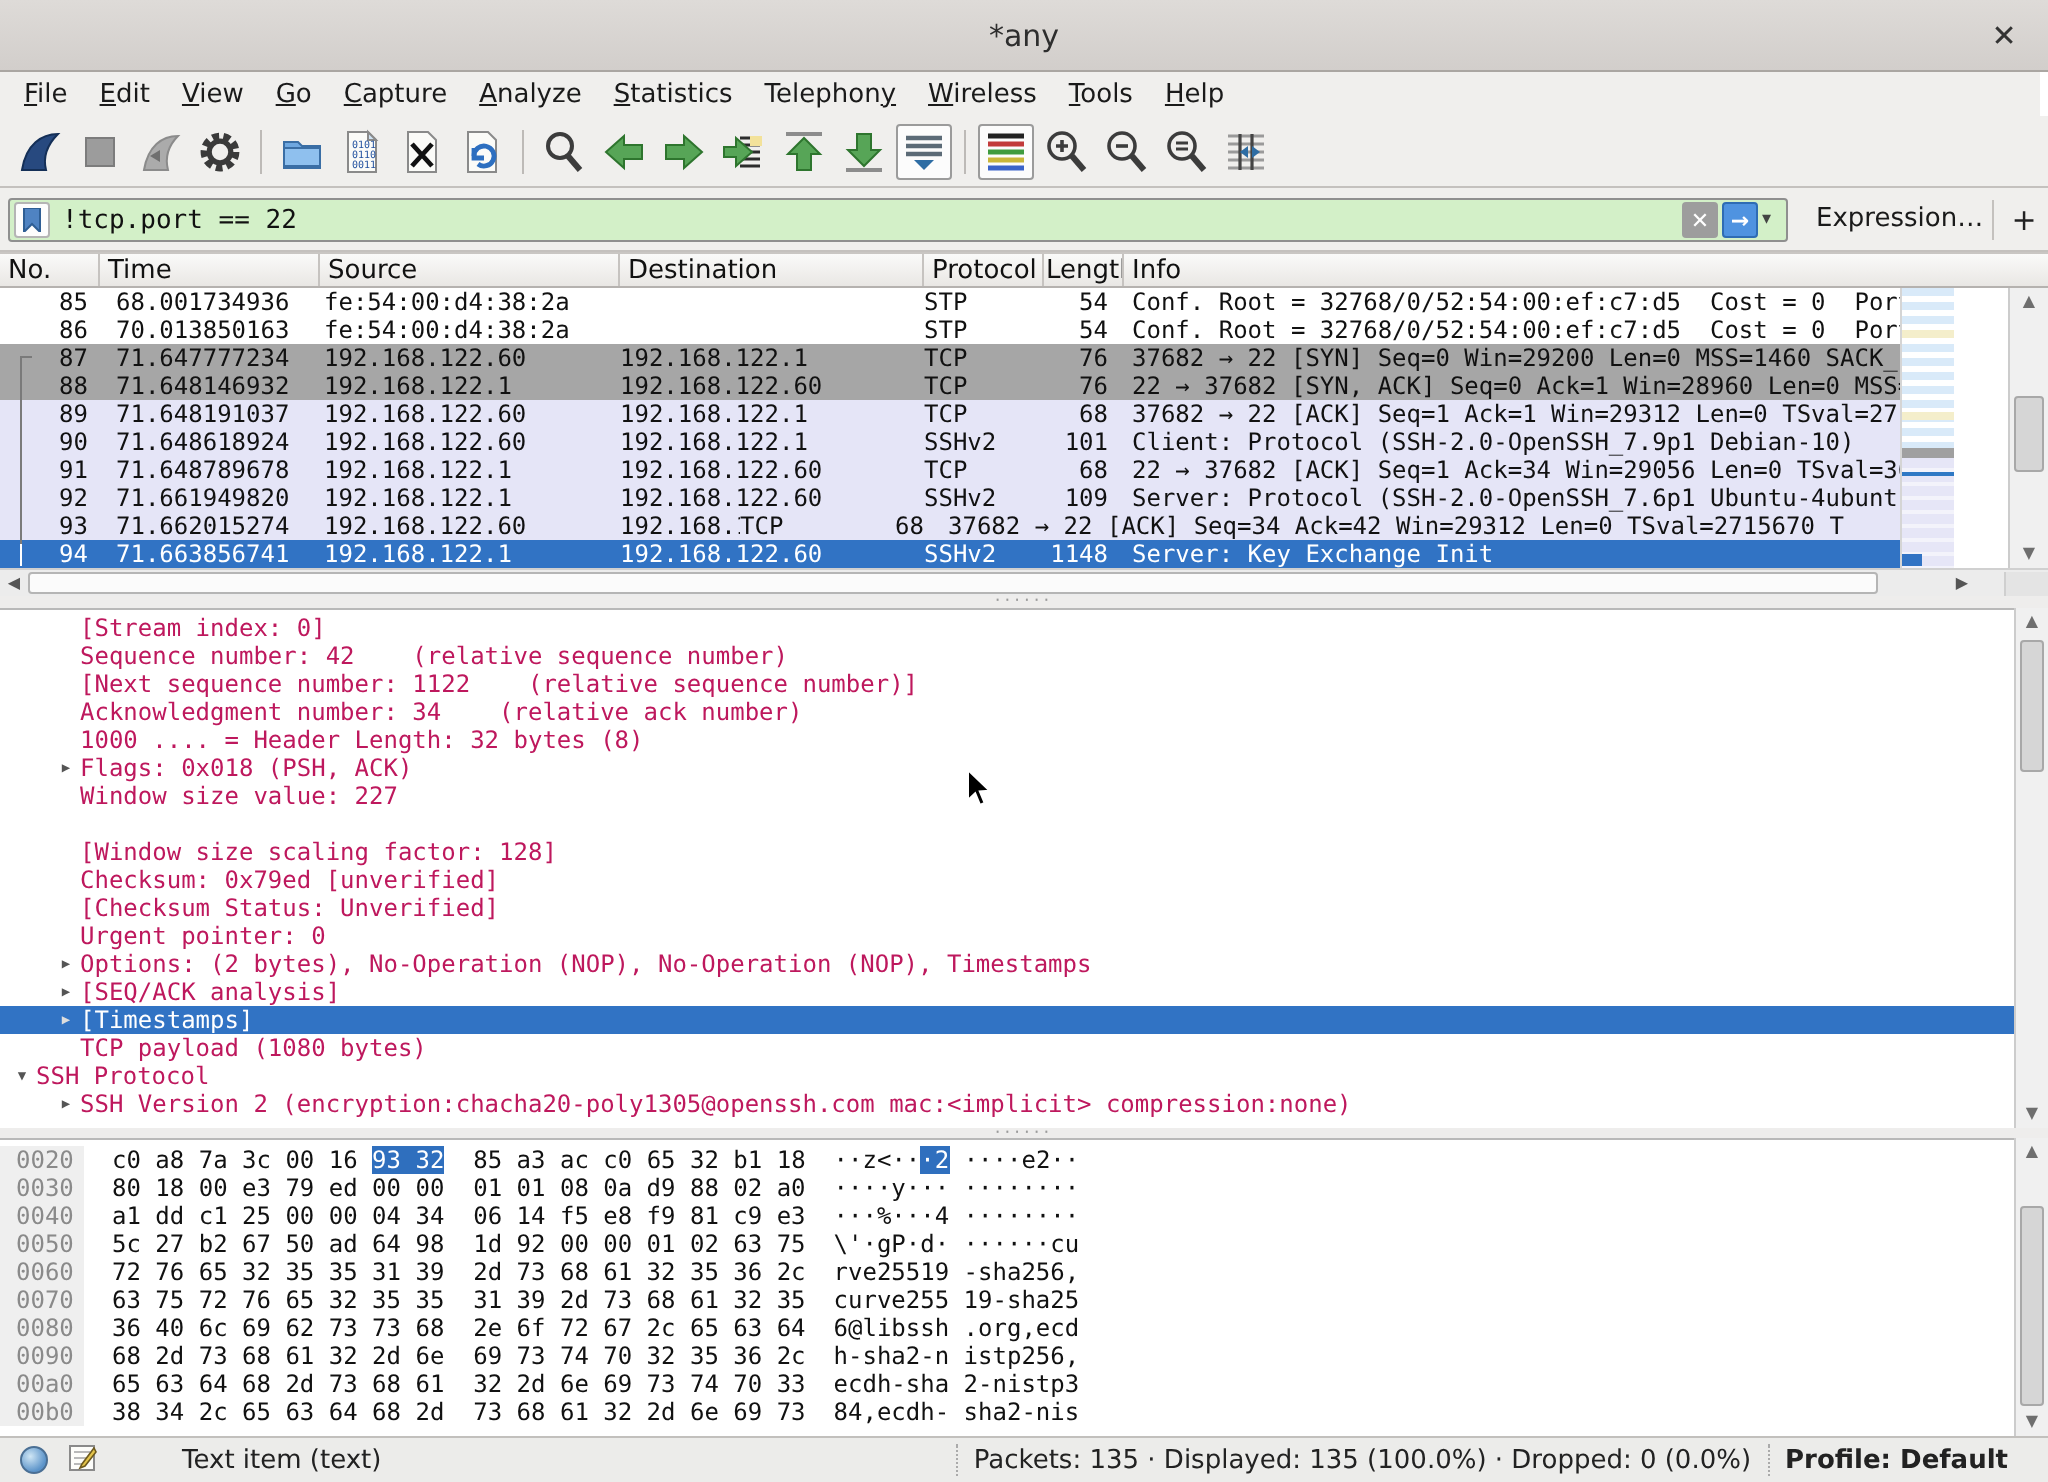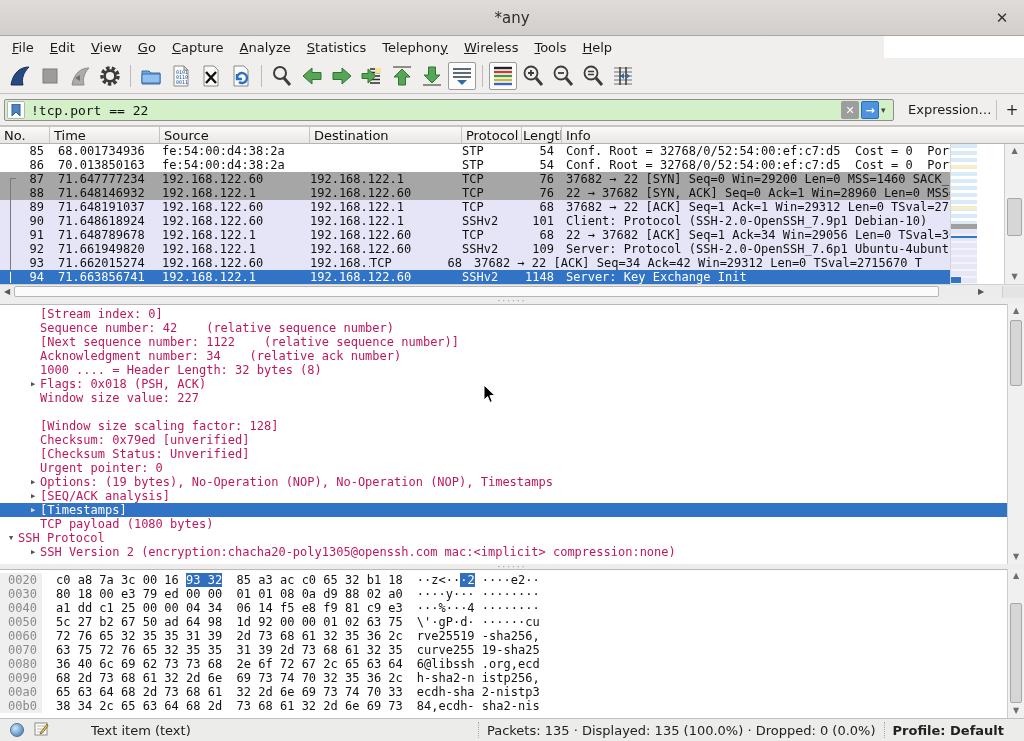--- a/index.html
+++ b/index.html
@@ -11,21 +11,21 @@
 
   
   #titlebar { position:absolute; top:0; left:0; width:1024px; height:36px;
     background:linear-gradient(#dedbd8,#d2cecb); border-bottom:1px solid #aaa6a2;
     display:flex; align-items:center; justify-content:center; }
   #titlebar .title { font-size:15px; font-weight:400; color:#2e2e2e; }
   #titlebar .close { position:absolute; right:12px; top:8px; font-size:15px; color:#333;
     width:20px; height:20px; text-align:center; line-height:20px; cursor:default; }
 
   
-  #menubar { position:absolute; top:36px; left:0; width:884px; height:22px;
+  #menubar { position:absolute; top:36px; left:0; width:1020px; height:22px;
     background:#f0efed; display:flex; align-items:center; padding-left:4px; }
   #menubar .mitem { padding:1px 8px; font-size:13px; color:#1a1a1a; }
   #menubar u { text-decoration:underline; }
 
   
   #toolbar { position:absolute; top:58px; left:0; width:1024px; height:36px;
     background:#f0efed; border-bottom:1px solid #c4c1be; display:flex; align-items:center; padding-left:5px; }
   .tbtn { width:28px; height:28px; display:flex; align-items:center; justify-content:center; margin:0 1px; border:1px solid transparent; border-radius:2px; }
   .tbtn.pressed { background:#fcfcfc; border:1px solid #9b9b9b; }
   .tbtn svg { display:block; }
@@ -413,21 +413,21 @@
     <div class="dline i1"><span class="exp"></span><span>[Next sequence number: 1122    (relative sequence number)]</span></div>
     <div class="dline i1"><span class="exp"></span><span>Acknowledgment number: 34    (relative ack number)</span></div>
     <div class="dline i1"><span class="exp"></span><span>1000 .... = Header Length: 32 bytes (8)</span></div>
     <div class="dline i1"><span class="exp r"></span><span>Flags: 0x018 (PSH, ACK)</span></div>
     <div class="dline i1"><span class="exp"></span><span>Window size value: 227</span></div>
     <div class="dline i1"><span class="exp"></span></div>
     <div class="dline i1"><span class="exp"></span><span>[Window size scaling factor: 128]</span></div>
     <div class="dline i1"><span class="exp"></span><span>Checksum: 0x79ed [unverified]</span></div>
     <div class="dline i1"><span class="exp"></span><span>[Checksum Status: Unverified]</span></div>
     <div class="dline i1"><span class="exp"></span><span>Urgent pointer: 0</span></div>
-    <div class="dline i1"><span class="exp r"></span><span>Options: (19 bytes), No-Operation (NOP), No-Operation (NOP), Timestamps</span></div>
+    <div class="dline i1"><span class="exp r"></span><span>Options: (2 bytes), No-Operation (NOP), No-Operation (NOP), Timestamps</span></div>
     <div class="dline i1"><span class="exp r"></span><span>[SEQ/ACK analysis]</span></div>
     <div class="dline i1 sel"><span class="exp r"></span><span>[Timestamps]</span></div>
     <div class="dline i1"><span class="exp"></span><span>TCP payload (1080 bytes)</span></div>
     <div class="dline i0"><span class="exp d"></span><span>SSH Protocol</span></div>
     <div class="dline i1"><span class="exp r"></span><span>SSH Version 2 (encryption:chacha20-poly1305@openssh.com mac:&lt;implicit&gt; compression:none)</span></div>
   </div>
   <div class="vscroll" id="det-vscroll">
     <div class="arr up">▲</div>
     <div class="thumb"></div>
     <div class="arr dn">▼</div>

